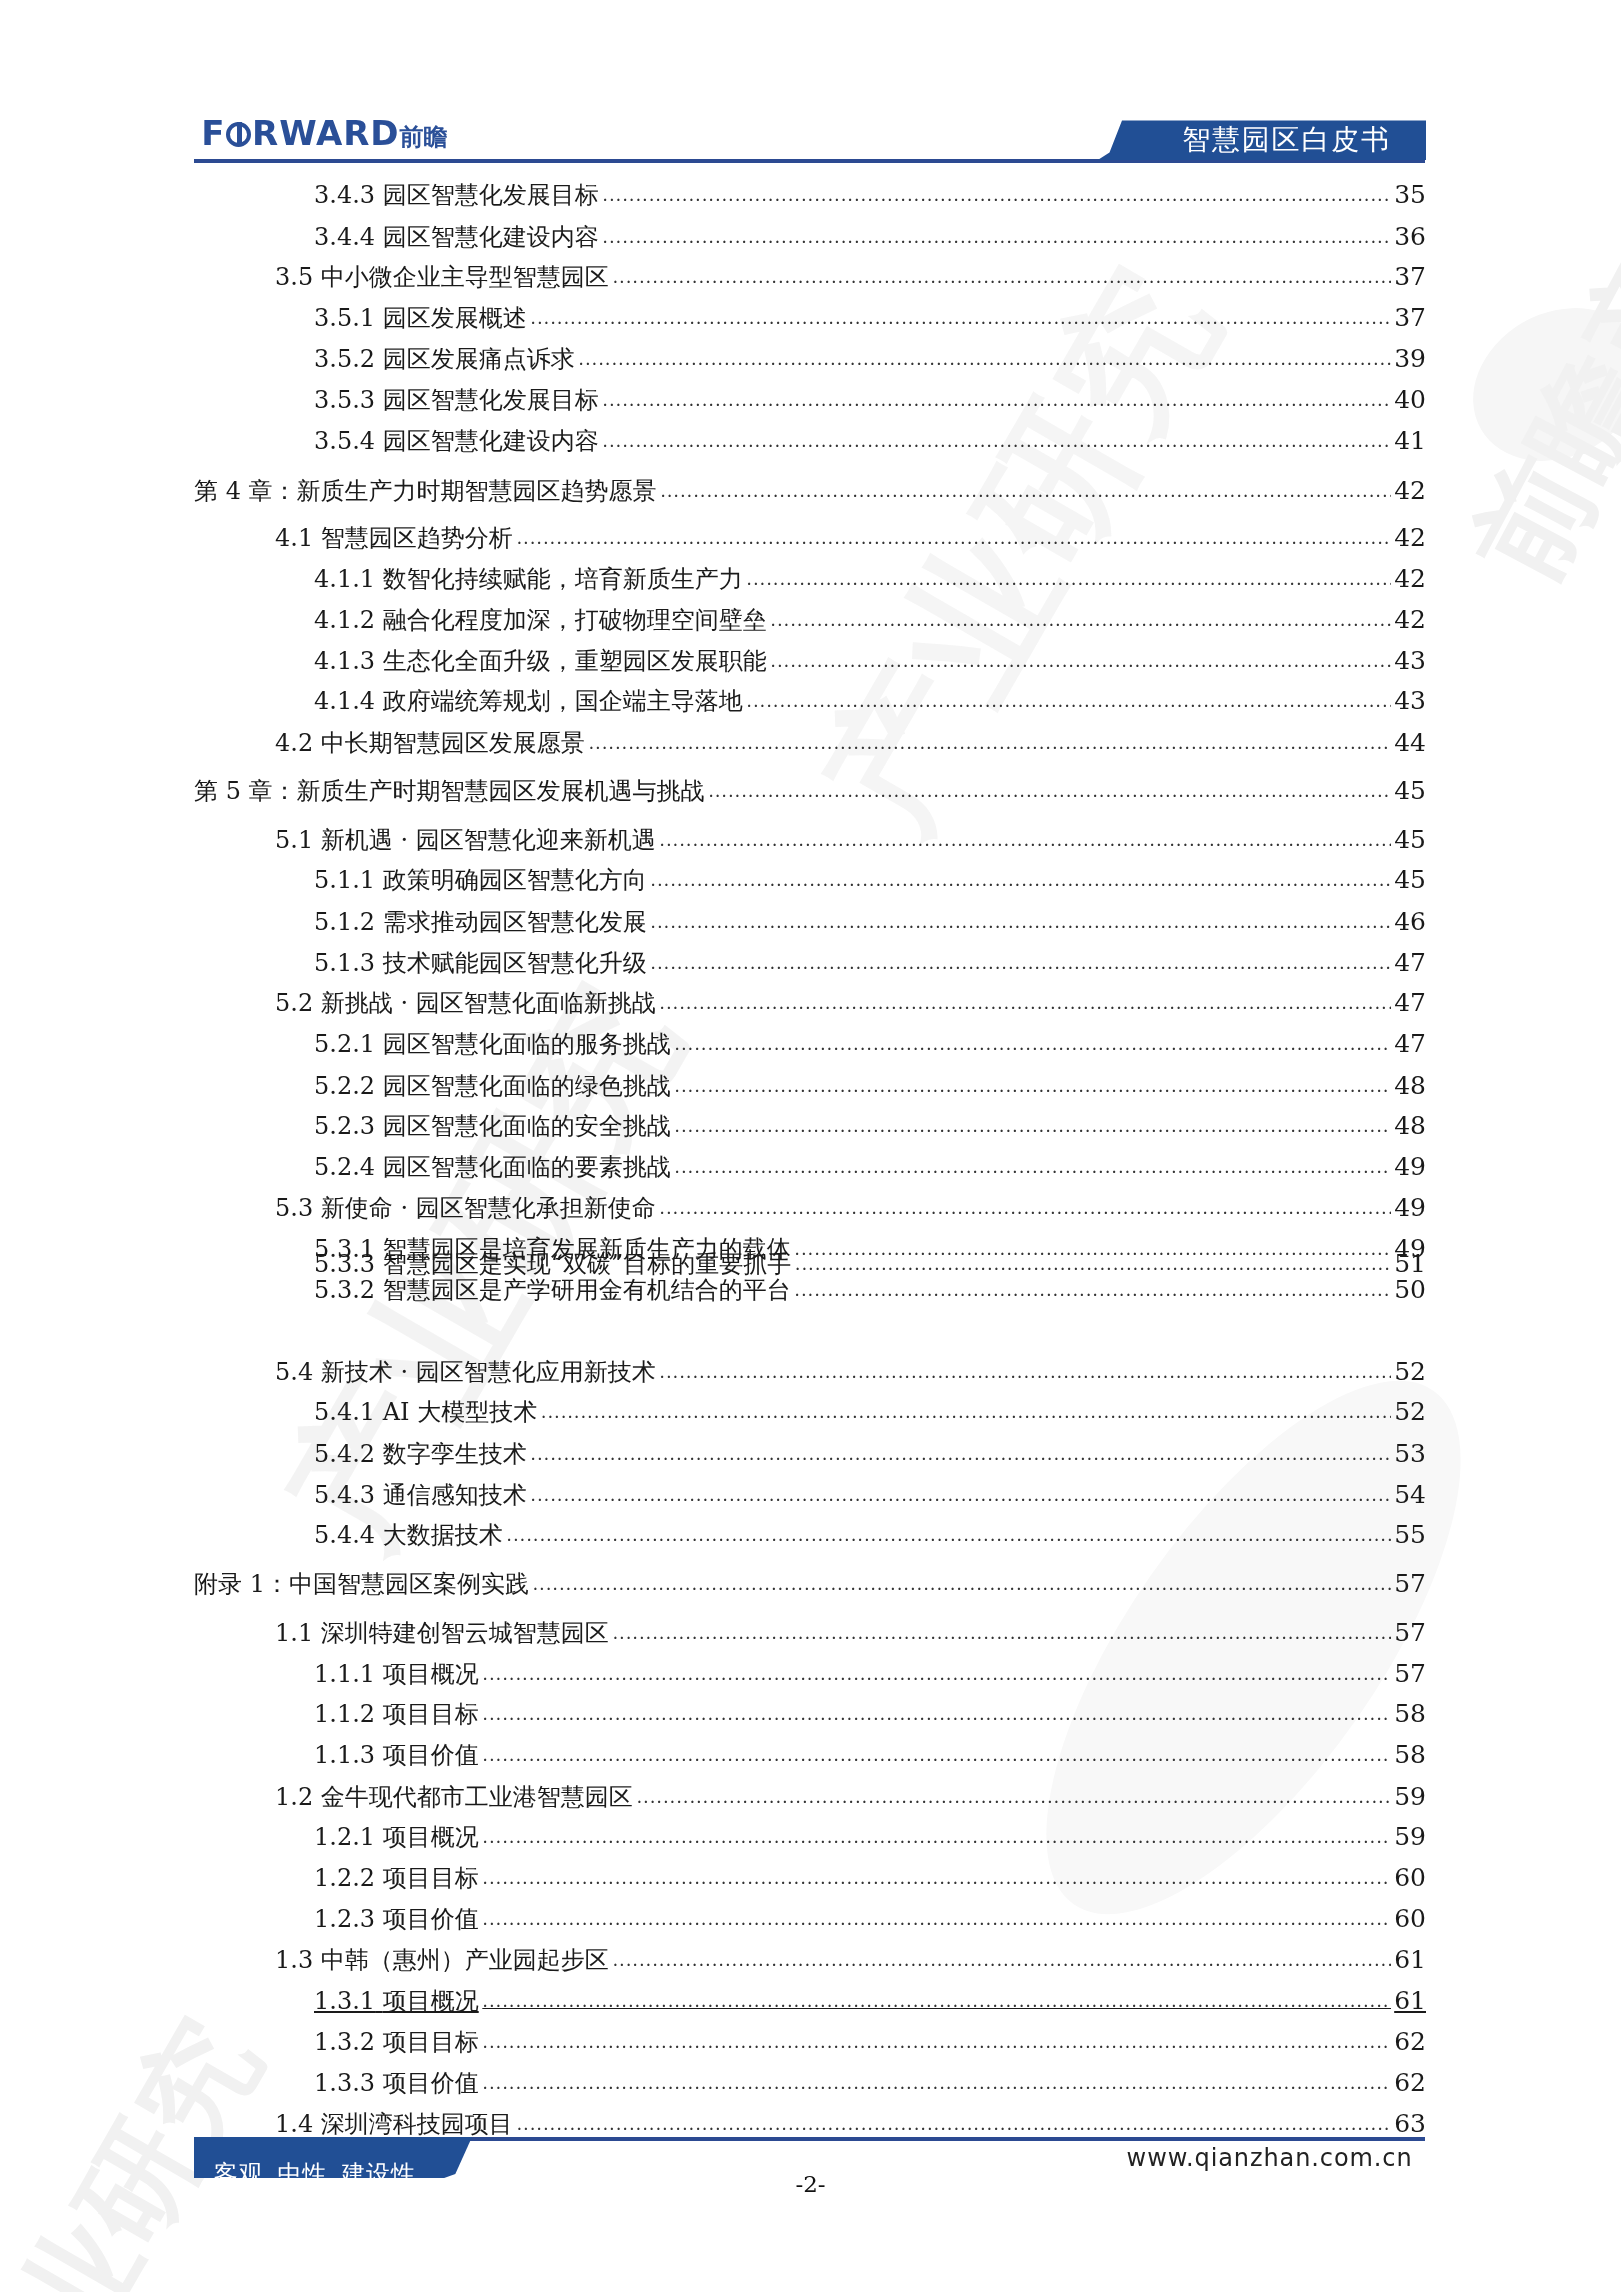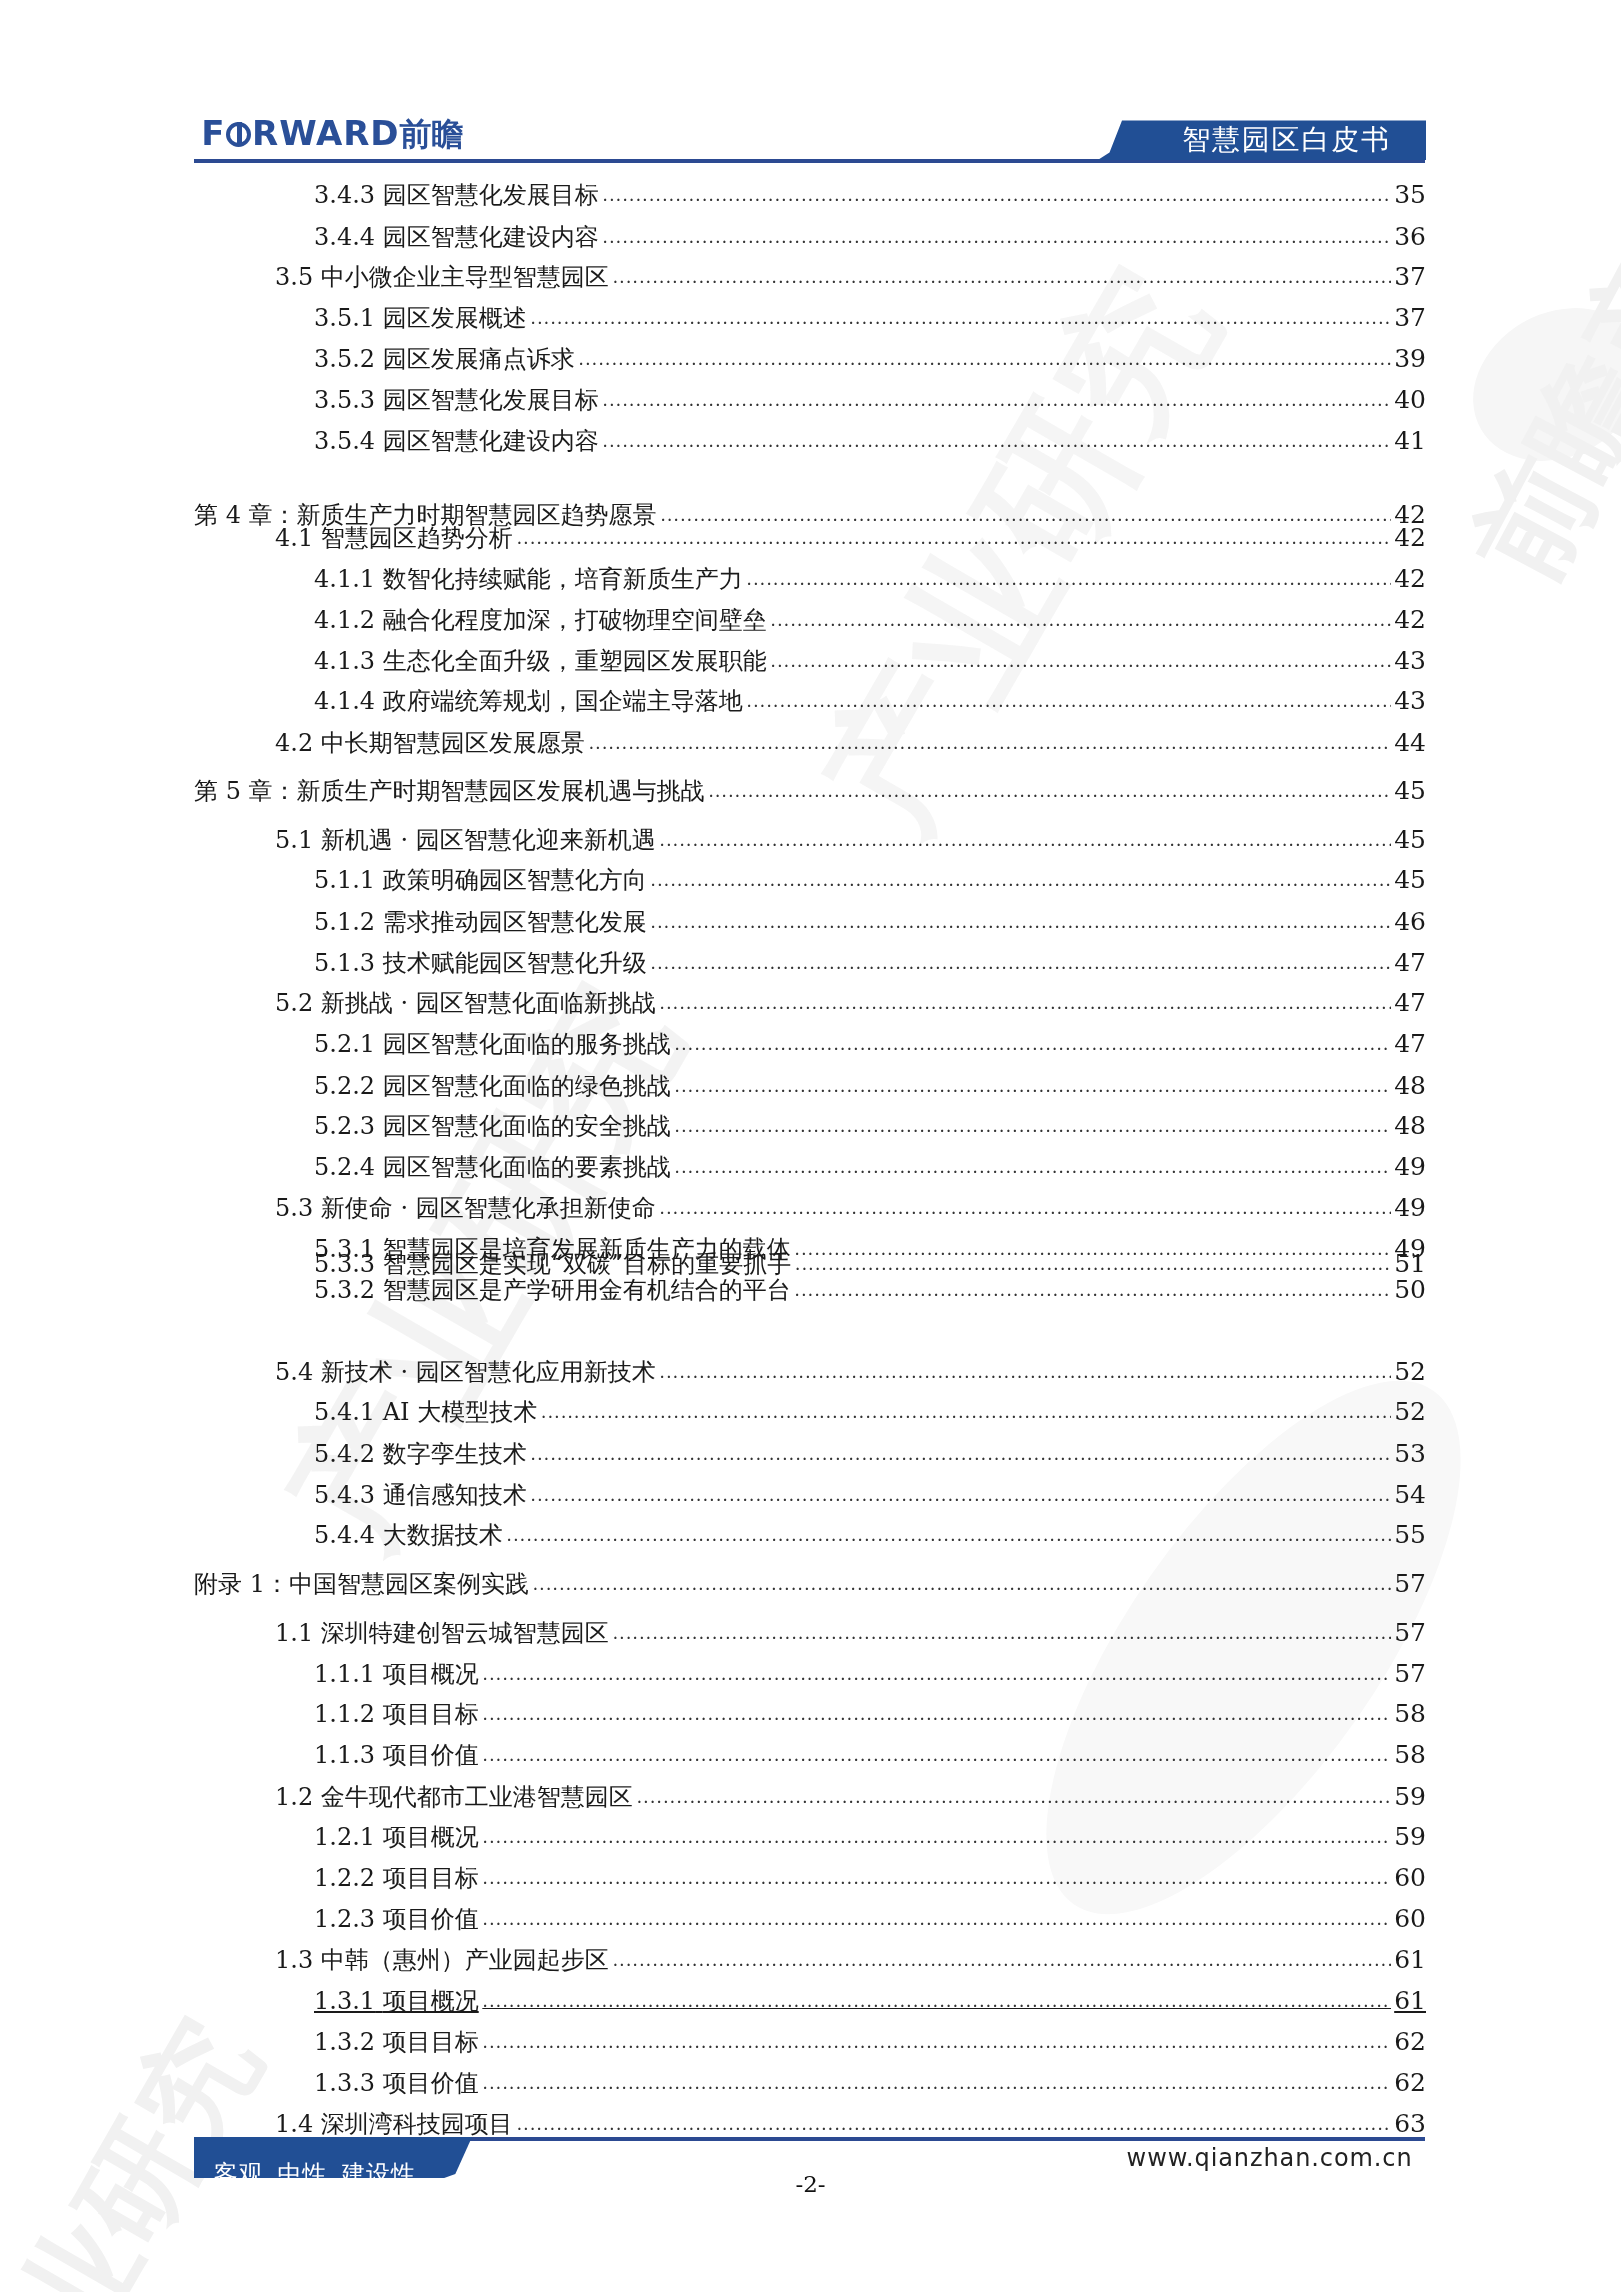--- a/index.html
+++ b/index.html
@@ -45,21 +45,21 @@
 
 <div class="wm-blob" style="left:1469px; top:313px; width:179px; height:143px; transform:rotate(-30deg);"></div>
 <div class="wm-blob" style="left:940px; top:1522px; width:627px; height:251px; transform:rotate(-55deg); background:#f8f8f8;"></div>
 <div class="watermark wm1">前瞻产业</div>
 <div class="watermark wm3">产业研究</div>
 <div class="watermark wm2">产业研究</div>
 <div class="watermark wm4">业研究</div>
 
 <div class="header">
   <div class="logo">
-    <span>F</span><span class="o"></span><span>RWARD</span><span style="font-size:32px; letter-spacing:0;">前瞻</span>
+    <span>F</span><span class="o"></span><span>RWARD</span><span style="font-size:24px; letter-spacing:0;">前瞻</span>
   </div>
   <div class="header-line"></div>
   <div class="header-tab"></div>
   <div class="header-tab-text">智慧园区白皮书</div>
 </div>
 
 <div class="toc" id="toc">
     <div class="toc-row lvl-2" style="top: 177px;">
       <span class="num">3.4.3</span>
       <span>&nbsp;</span>
@@ -102,21 +102,21 @@
       <span class="leader"></span>
       <span class="page">40</span>
     </div>
     <div class="toc-row lvl-2" style="top: 423px;">
       <span class="num">3.5.4</span>
       <span>&nbsp;</span>
       <span class="title">园区智慧化建设内容</span>
       <span class="leader"></span>
       <span class="page">41</span>
     </div>
-    <div class="toc-row lvl-0" style="top: 497px;">
+    <div class="toc-row lvl-0" style="top: 473px;">
       <span class="num">第 4 章：</span>
       <span></span>
       <span class="title">新质生产力时期智慧园区趋势愿景</span>
       <span class="leader"></span>
       <span class="page">42</span>
     </div>
     <div class="toc-row lvl-1" style="top: 520px;">
       <span class="num">4.1</span>
       <span>&nbsp;</span>
       <span class="title">智慧园区趋势分析</span>

